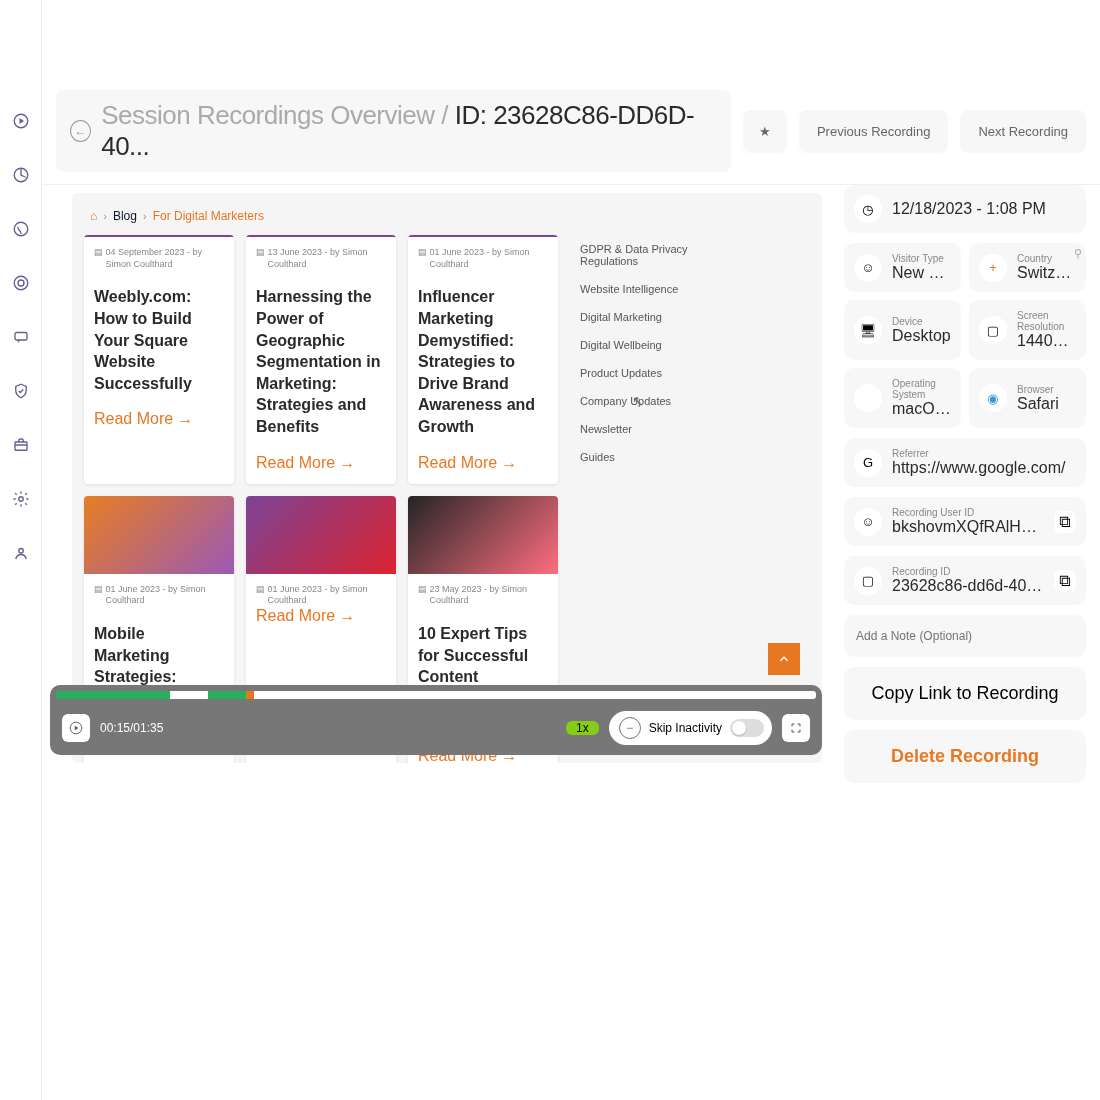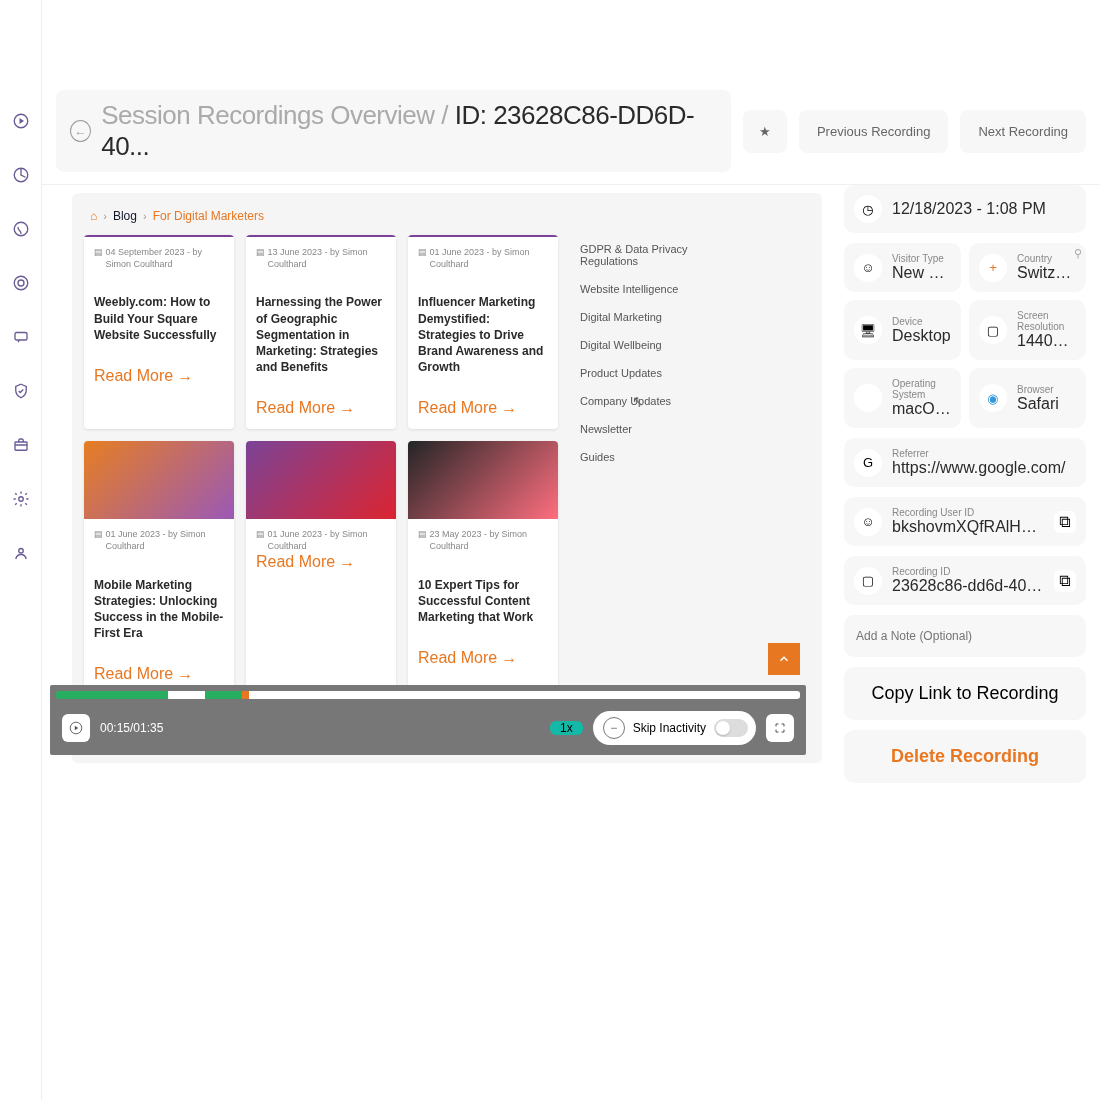--- a/index.html
+++ b/index.html
@@ -26,32 +26,32 @@
 .bc-current { color: #e87722; font-weight: 400; }
 .blog-grid { display: flex; gap: 16px; }
 .cards-col { display: flex; flex-wrap: wrap; gap: 12px; width: 480px; }
 .blog-card { width: 150px; background: #fff; border-radius: 4px; box-shadow: 0 1px 3px rgba(0,0,0,0.1); overflow: hidden; }
 .card-img { width: 100%; height: 78px; background: linear-gradient(135deg, #e67e22, #9b59b6); }
 .card-img.c2 { background: linear-gradient(135deg, #7b4397, #dc2430); }
 .card-img.c3 { background: linear-gradient(135deg, #232526, #ff6e7f); }
 .card-img-none { height: 2px; background: #7b4397; }
 .card-body { padding: 10px 10px 12px 10px; }
 .card-meta { font-size: 9px; color: #888; display: flex; gap: 3px; line-height: 1.3; }
-.card-title { font-size: 12px; font-weight: 700; color: #2a2a2a; line-height: 1.35; margin: 24px 0; }
+.card-title { font-size: 16px; font-weight: 700; color: #2a2a2a; line-height: 1.35; margin: 16px 0; }
 .read-more { font-size: 16px; color: #e87722; font-weight: 400; display: flex; align-items: center; gap: 4px; cursor: pointer; }
 .categories { width: 140px; font-size: 11px; color: #555; }
 .cat-item { padding: 8px 0; cursor: pointer; }
 .scroll-top-btn { position: absolute; right: 22px; bottom: 88px; width: 32px; height: 32px; background: #e87722; display: flex; align-items: center; justify-content: center; color: #fff; cursor: pointer; }
 .cursor-pointer { position: absolute; left: 560px; top: 200px; font-size: 14px; color: #666; }
-.player-bar { position: absolute; left: 8px; right: 24px; bottom: 345px; background: #777; border-radius: 2px; padding: 6px; }
+.player-bar { position: absolute; left: 8px; right: 8px; bottom: 345px; background: #777; border-radius: 10px; padding: 6px; }
 .timeline { height: 8px; background: linear-gradient(90deg, #27ae60 0%, #27ae60 15%, #fff 15%, #fff 20%, #27ae60 20%, #27ae60 25%, #e87722 25%, #e87722 26%, #fff 26%); border-radius: 3px; margin-bottom: 8px; }
 .player-controls { display: flex; align-items: center; gap: 10px; padding: 4px 6px; }
 .play-btn { width: 28px; height: 28px; background: #fff; border-radius: 6px; display: flex; align-items: center; justify-content: center; cursor: pointer; }
 .time-display { color: #fff; font-size: 12px; flex: 1; }
-.speed-btn { background: #14b8a6; border-radius: 6px; padding: 0 10px; font-size: 12px; cursor: pointer; }
+.speed-btn { background: #84cc16; border-radius: 6px; padding: 0 10px; font-size: 12px; cursor: pointer; }
 .skip-chip { background: #fff; border-radius: 20px; padding: 6px 8px 6px 10px; display: flex; align-items: center; gap: 8px; font-size: 12px; }
 .toggle-track { width: 34px; height: 18px; background: #ddd; border-radius: 10px; position: relative; cursor: pointer; }
 .toggle-knob { width: 14px; height: 14px; background: #fff; border-radius: 50%; position: absolute; top: 2px; left: 2px; box-shadow: 0 1px 2px rgba(0,0,0,0.2); }
 .mini-icon-btn { width: 22px; height: 22px; border: 1.5px solid #fff; border-radius: 50%; display: flex; align-items: center; justify-content: center; color: #fff; cursor: pointer; font-size: 12px; }
 .fullscreen-btn { width: 28px; height: 28px; background: #fff; border-radius: 6px; display: flex; align-items: center; justify-content: center; cursor: pointer; }
 .details-panel { width: 270px; padding: 0 14px; display: flex; flex-direction: column; gap: 10px; }
 .info-grid { display: flex; flex-wrap: wrap; gap: 8px; }
 .info-card { background: #f7f7f7; border-radius: 10px; padding: 10px 10px; display: flex; align-items: center; gap: 10px; }
 .info-card.half { width: calc(50% - 4px); }
 .info-card.full { width: 100%; }

